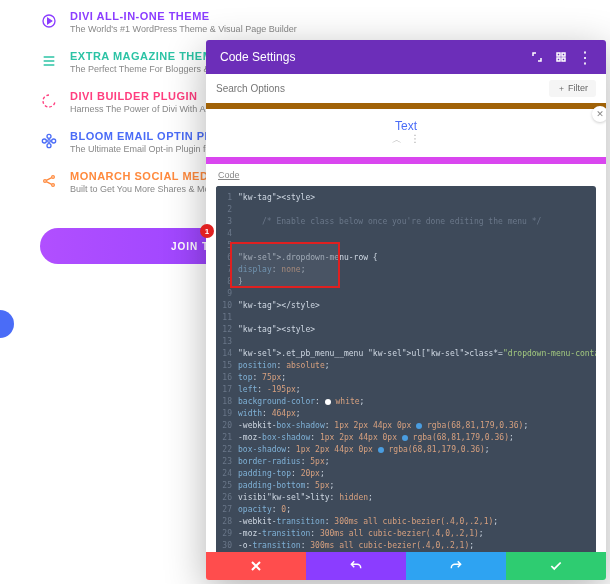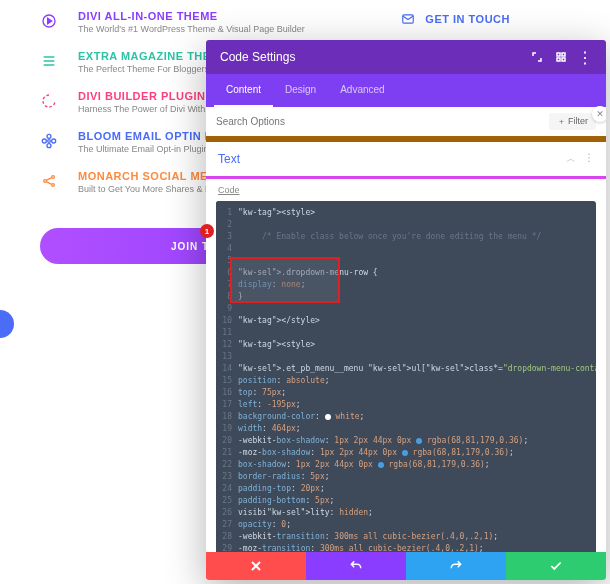--- a/index.html
+++ b/index.html
@@ -2,21 +2,21 @@
 <html><head>
 <meta charset="utf-8">
 <style>
 * { margin: 0; padding: 0; box-sizing: border-box; }
 body { font-family: -apple-system, BlinkMacSystemFont, "Segoe UI", Arial, sans-serif; background: #f4f6fa; width: 610px; height: 584px; overflow: hidden; position: relative; }
 
 .page-bg { width: 610px; height: 584px; background: #fff; position: relative; }
 
 .content-left { position: absolute; left: 40px; top: 10px; width: 330px; }
 
-.plugin-item { display: flex; gap: 20px; margin-bottom: 16px; }
+.plugin-item { display: flex; gap: 12px; margin-bottom: 16px; }
 .plugin-icon { width: 18px; height: 18px; flex-shrink: 0; display: flex; align-items: center; justify-content: center; margin-top: 2px; }
 .plugin-text h4 { font-size: 11px; font-weight: 700; letter-spacing: 0.5px; }
 .plugin-text p { font-size: 9px; color: #888; margin-top: 2px; }
 
 .c-purple { color: #8b3dff; }
 .c-teal { color: #2cc3a5; }
 .c-pink { color: #ff3e7f; }
 .c-blue { color: #4a6cf7; }
 .c-orange { color: #ff8a3d; }
 
@@ -35,21 +35,21 @@
 .modal-header-icons { display: flex; gap: 10px; }
 .modal-header-icons span { width: 14px; height: 14px; display: flex; align-items: center; justify-content: center; cursor: pointer; }
 
 .modal-tabs { background: #7e3ff2; display: flex; padding: 0 8px; }
 .modal-tabs .tab { padding: 10px 12px; font-size: 10px; color: rgba(255,255,255,0.7); cursor: pointer; }
 .modal-tabs .tab.active { color: #fff; border-bottom: 2px solid #fff; }
 
 .search-row { display: flex; align-items: center; justify-content: space-between; padding: 6px 10px; border-bottom: 6px solid #a16207; font-size: 10px; color: #aaa; }
 .filter-btn { font-size: 9px; color: #666; padding: 3px 8px; background: #f5f5f5; border-radius: 3px; cursor: pointer; }
 
-.section-row { display: flex; align-items: center; justify-content: space-between; padding: 10px 12px; border-bottom: 3px solid #d946ef; }
+.section-row { display: flex; align-items: center; justify-content: flex-end; padding: 10px 12px; border-bottom: 7px solid #d946ef; flex-direction: column; }
 .section-row h4 { font-size: 12px; color: #4a6cf7; font-weight: 500; }
 .section-row .controls { display: flex; gap: 8px; color: #aaa; font-size: 10px; }
 
 .code-label { font-size: 9px; color: #888; padding: 6px 12px 2px; text-decoration: underline; }
 
 .code-block { margin: 4px 10px; background: #3e4a5a; border-radius: 3px; height: 400px; overflow: hidden; font-family: "Menlo", "Consolas", monospace; font-size: 8px; line-height: 1.5; color: #cfd8e3; position: relative; }
 .code-gutter { position: absolute; left: 0; top: 0; width: 20px; background: #3e4a5a; text-align: right; padding: 6px 4px 0 0; color: #6a7789; }
 .code-lines { position: absolute; left: 22px; top: 6px; right: 4px; white-space: pre; }
 
 .highlight-box { position: absolute; left: 14px; top: 56px; width: 110px; height: 46px; border: 2px solid #e02020; background: rgba(90,100,115,0.4); pointer-events: none; }
@@ -138,27 +138,20 @@
             <path d="M8 11l8-4M8 13l8 4"></path>
           </svg>
         </div>
     <div class="plugin-text">
       <h4 class="c-orange">MONARCH SOCIAL MEDIA PLU</h4>
       <p>Built to Get You More Shares &amp; More Follower</p>
     </div>
       </div>
     </div>
 
-  <div class="get-touch">
-    <svg width="14" height="14" viewBox="0 0 24 24" fill="none" stroke="#4a6cf7" stroke-width="2">
-        <rect x="3" y="5" width="18" height="14" rx="2"></rect>
-        <path d="M3 7l9 6 9-6"></path>
-      </svg>
-    <span>GET IN TOUCH</span>
-  </div>
 
   <div class="cta-button">
     <span>JOIN TO DOW</span>
   </div>
 
   <div class="blue-nub"></div>
 
   <div class="red-badge">1</div>
 
   <div class="modal">
@@ -177,25 +170,20 @@
               <rect x="1" y="1" width="3" height="3"></rect>
               <rect x="6" y="1" width="3" height="3"></rect>
               <rect x="1" y="6" width="3" height="3"></rect>
               <rect x="6" y="6" width="3" height="3"></rect>
             </svg>
           </span>
         <span>⋮</span>
       </div>
     </div>
 
-    <div class="modal-tabs">
-        <div class="tab active">Content</div>
-        <div class="tab">Design</div>
-        <div class="tab">Advanced</div>
-      </div>
 
     <div class="search-row">
       <input type="text" style="border: none; font-size: 10px; color: rgb(170, 170, 170); outline: none; flex: 1 1 0%;" placeholder="Search Options">
       <div class="filter-btn"><span style="font-size:8px">＋</span> <span>Filter</span></div>
     </div>
 
     <div class="section-row">
       <h4>Text</h4>
       <div class="controls">
         <span>︿</span>

